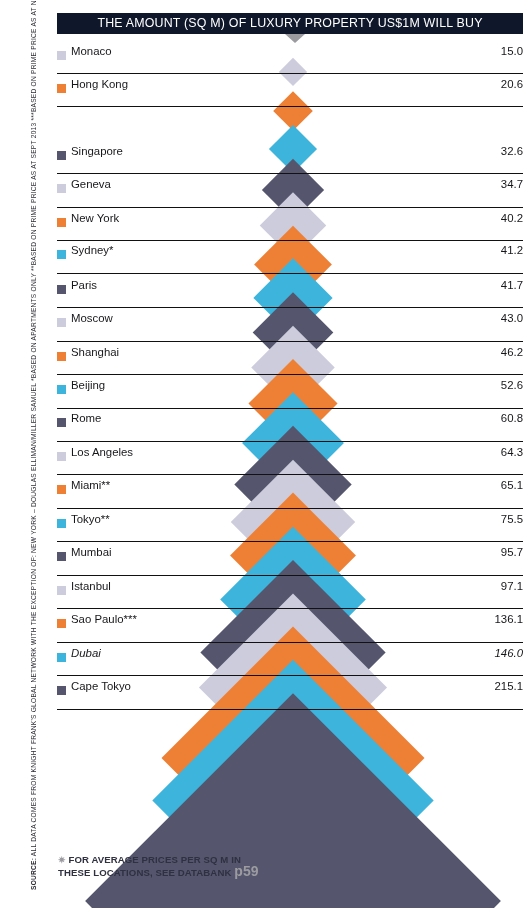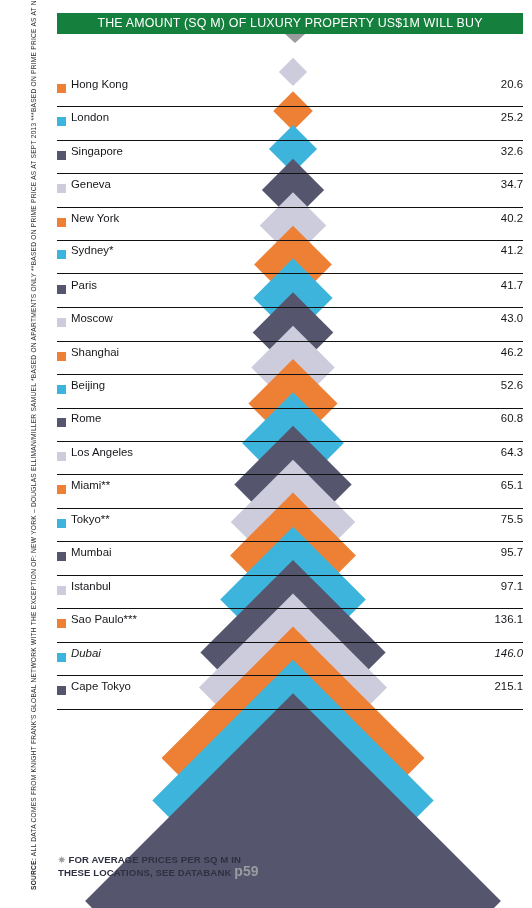--- a/index.html
+++ b/index.html
@@ -16,21 +16,21 @@
     color: #1a1a1a;
   }
 
   
   #header-banner {
     position: absolute;
     left: 57px;
     top: 13px;
     width: 466px;
     height: 21px;
-    background: #15803d;
+    background: #0f172a;
   }
   #header-title {
     color: #ffffff;
     font-size: 12.4px;
     letter-spacing: 0.2px;
     text-align: center;
     line-height: 21px;
     white-space: nowrap;
     font-weight: 400;
   }
@@ -173,30 +173,30 @@
     <div class="diamond" style="width: 199.249px; height: 199.249px; left: 293px; top: 701.366px; background: rgb(60, 180, 220);"></div>
     <div class="diamond" style="width: 293.55px; height: 293.55px; left: 293px; top: 754.346px; background: rgb(85, 86, 110);"></div>
   </div>
 
 <div id="header-banner">
   <div id="header-title">THE AMOUNT (SQ M) OF LUXURY PROPERTY US$1M WILL BUY</div>
 </div>
 <div id="header-notch"></div>
 
 <div id="rows">
+    <div class="row" style="top: 40.5px;">
+      <span class="row-swatch" style="background: rgb(204, 204, 220);"></span>
+      <span class="row-label">Monaco</span>
+      <span class="row-value">15.0</span>
+      <span class="row-rule"></span>
+    </div>
     <div class="row" style="top: 73.95px;">
       <span class="row-swatch" style="background: rgb(238, 128, 53);"></span>
       <span class="row-label">Hong Kong</span>
       <span class="row-value">20.6</span>
-      <span class="row-rule"></span>
-    </div>
-    <div class="row" style="top: 107.4px;">
-      <span class="row-swatch" style="background: rgb(60, 180, 220);"></span>
-      <span class="row-label">London</span>
-      <span class="row-value">25.2</span>
       <span class="row-rule"></span>
     </div>
     <div class="row" style="top: 140.85px;">
       <span class="row-swatch" style="background: rgb(85, 86, 110);"></span>
       <span class="row-label">Singapore</span>
       <span class="row-value">32.6</span>
       <span class="row-rule"></span>
     </div>
     <div class="row" style="top: 174.3px;">
       <span class="row-swatch" style="background: rgb(204, 204, 220);"></span>

